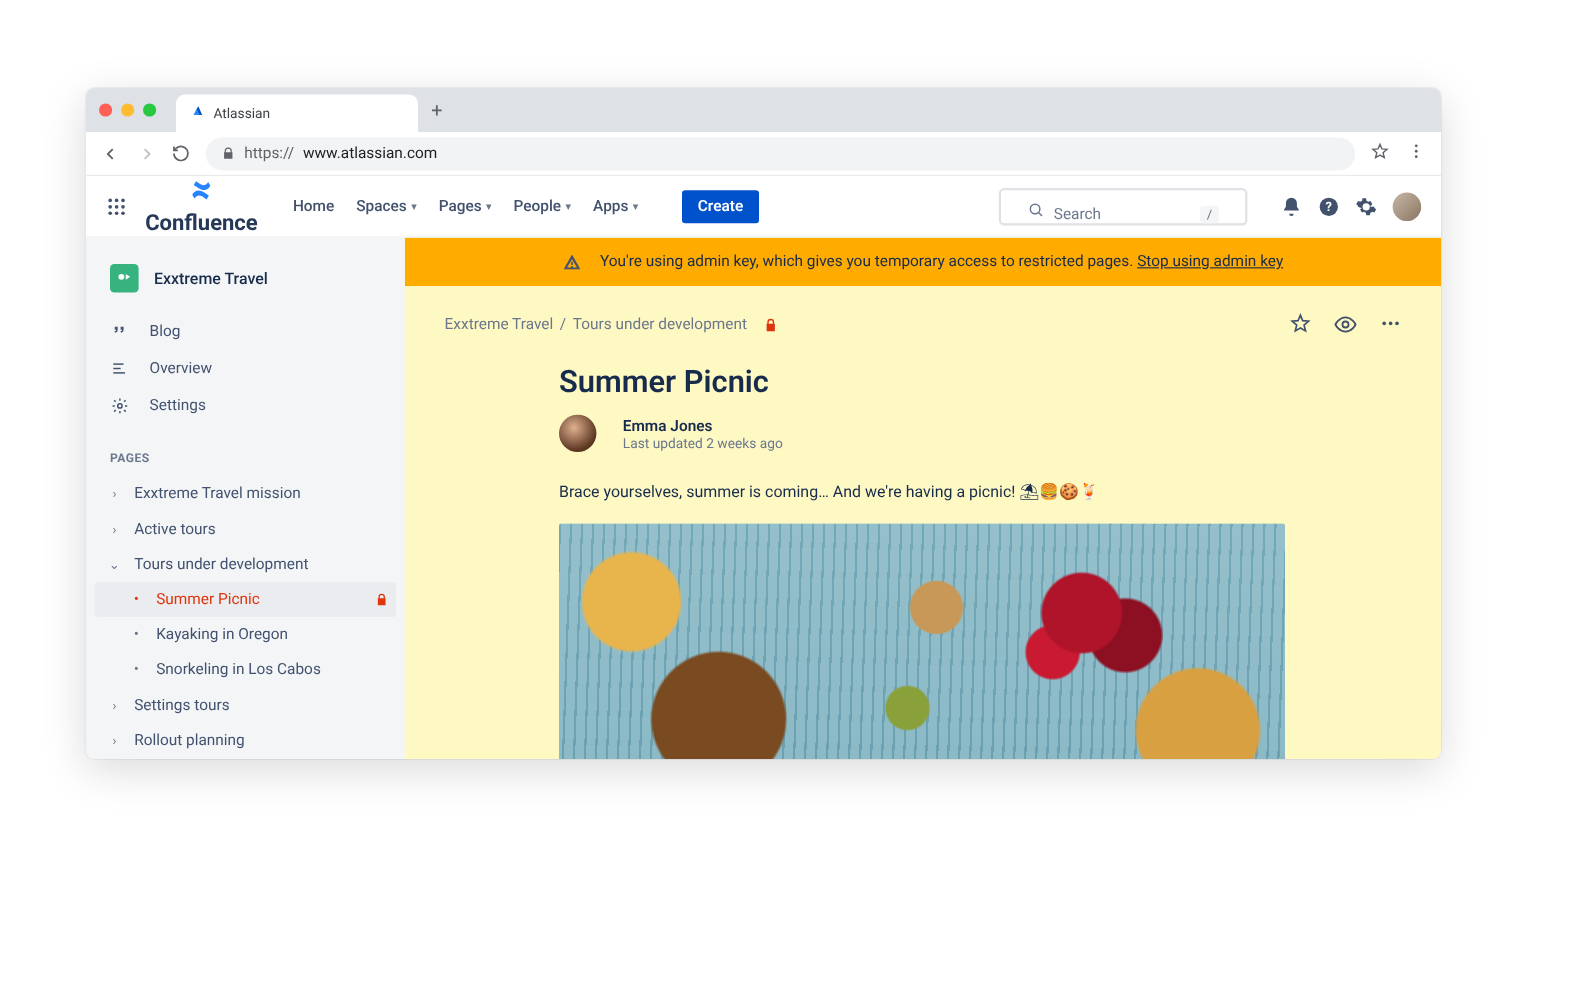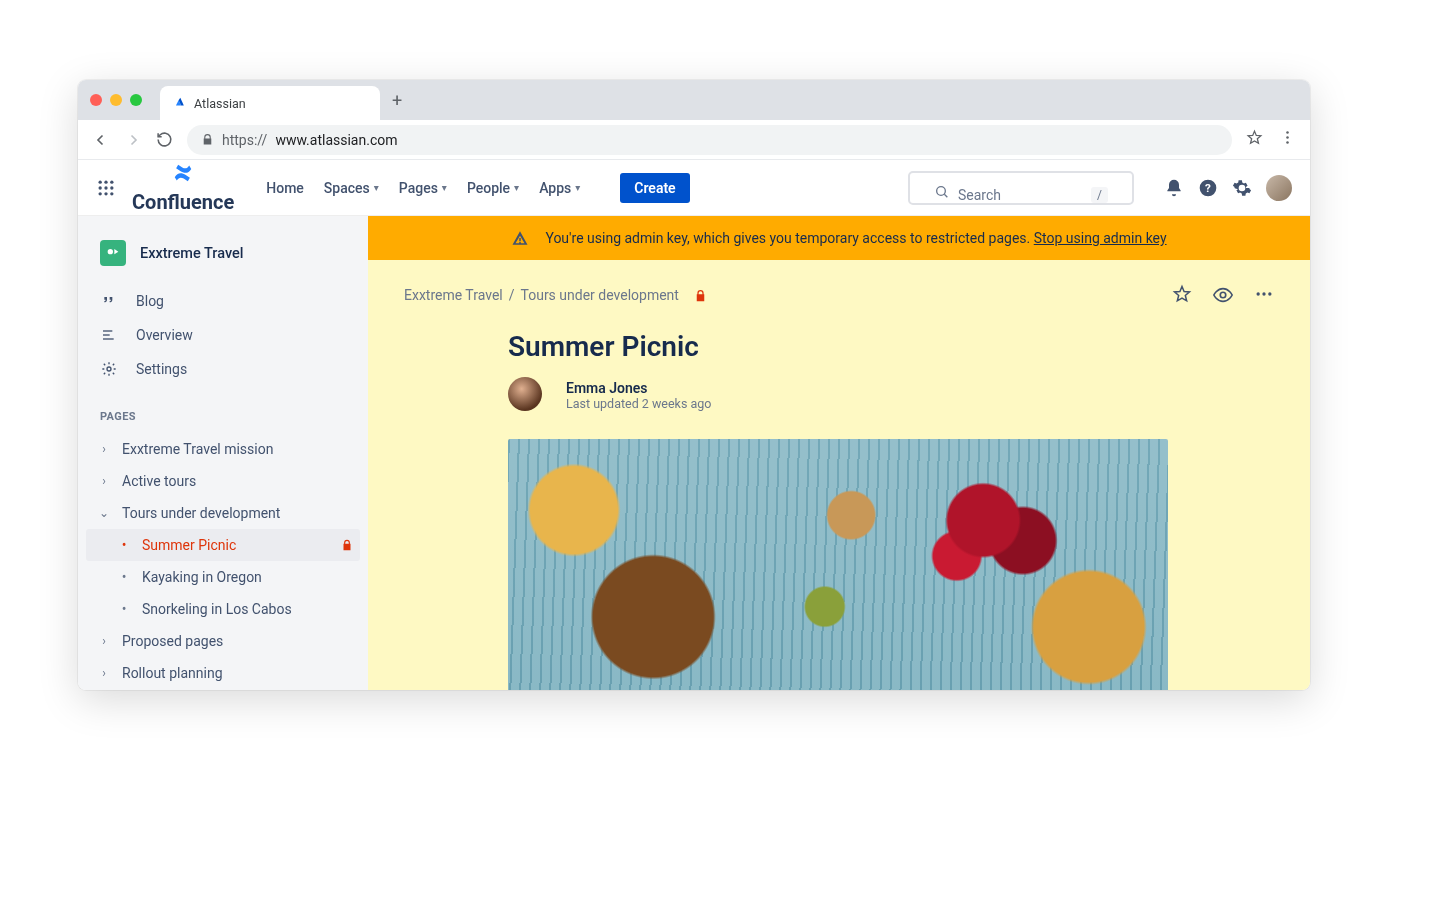--- a/index.html
+++ b/index.html
@@ -287,21 +287,21 @@
       <div class="tree-item child">
           <span class="bullet">•</span>
           <span>Kayaking in Oregon</span>
         </div>
       <div class="tree-item child">
           <span class="bullet">•</span>
           <span>Snorkeling in Los Cabos</span>
         </div>
       <div class="tree-item">
           <span class="arr">›</span>
-          <span>Proposed pages</span>
+          <span>Settings tours</span>
         </div>
       <div class="tree-item">
           <span class="arr">›</span>
           <span>Rollout planning</span>
         </div>
     </div>
 
     <div class="main">
       <div class="banner">
         <span class="warn">
@@ -351,19 +351,20 @@
 
         <div class="article">
           <h1 class="title">Summer Picnic</h1>
           <div class="byline">
             <div class="av"></div>
             <div>
               <div class="name">Emma Jones</div>
               <div class="updated">Last updated 2 weeks ago</div>
             </div>
           </div>
+          <p class="para">Brace yourselves, summer is coming… And we're having a picnic! ⛱🍔🍪🍹</p>
           <div class="hero"></div>
         </div>
       </div>
     </div>
   </div>
 
 </div>
 
 </body></html>

